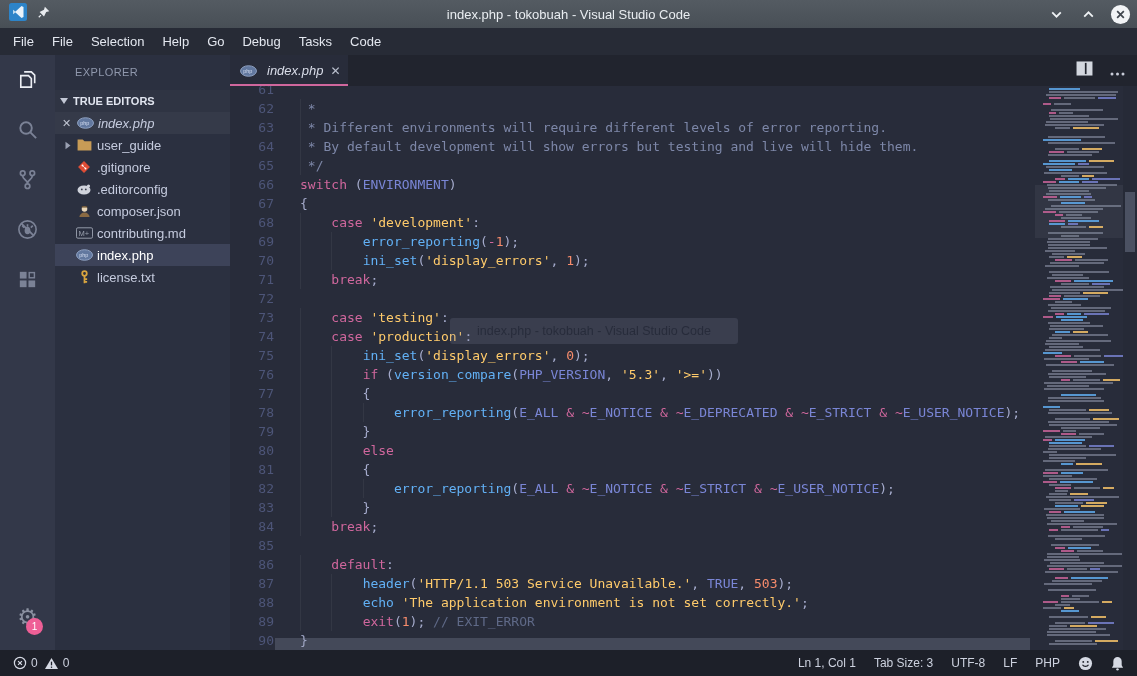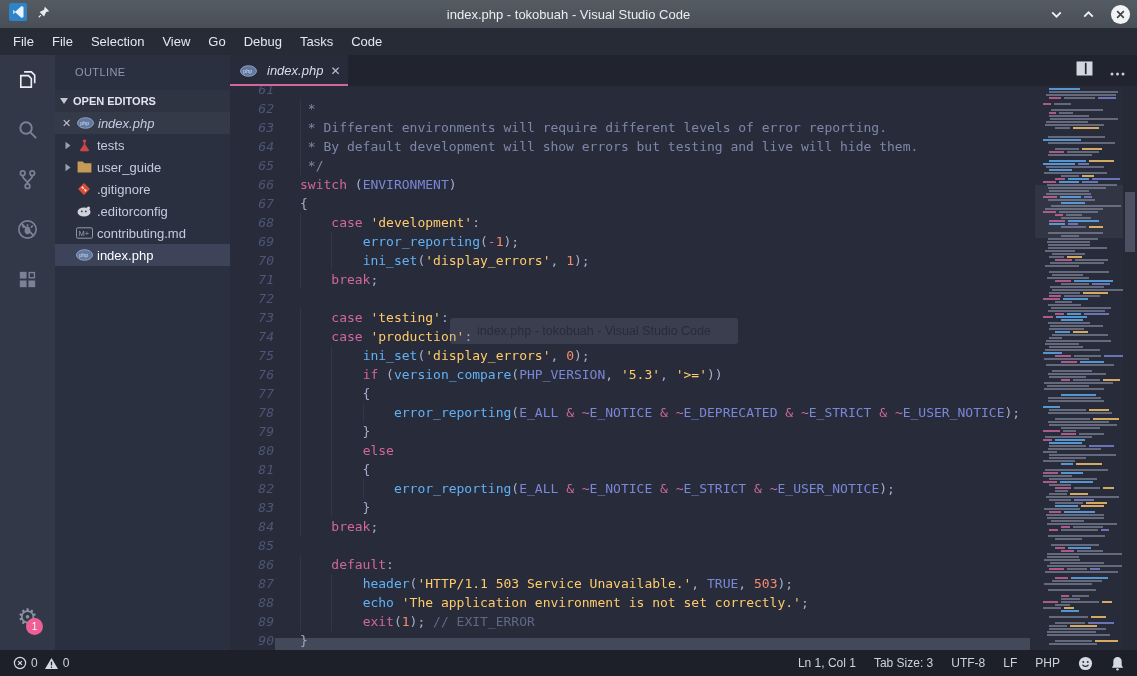--- a/index.html
+++ b/index.html
@@ -43,21 +43,21 @@
   .tab{position:absolute;left:0;top:0;width:118px;height:31px;background:#282c3a;
     display:flex;align-items:center;gap:7px;padding:0 10px;box-sizing:border-box;}
   .tab::after{content:"";position:absolute;left:0;right:0;bottom:0;height:2px;background:var(--accent);}
   .tab-label{font-size:13px;font-style:italic;color:#d8dce8;}
   .tab-close{margin-left:auto;color:#bcc2d0;font-size:12px;}
   .editor-actions{position:absolute;right:12px;top:0;height:31px;display:flex;align-items:center;gap:17px;}
   .editor{position:absolute;top:31px;left:0;right:0;bottom:0;overflow:hidden;}
   #code{position:absolute;top:-6px;left:0;width:100%;
     font-family:"DejaVu Sans Mono",monospace;font-size:13px;line-height:19px;white-space:pre;}
   .line{height:19px;position:relative;}
-  .num{display:inline-block;width:44px;text-align:right;color:var(--lnum);font-style:italic;}
+  .num{display:inline-block;width:44px;text-align:right;color:var(--lnum);}
   .ct{padding-left:26px;}
   .guide{position:absolute;top:0;bottom:0;width:1px;background:rgba(255,255,255,0.055);}
   .tk-k{color:var(--kw);} .tk-o{color:var(--kw);}
   .tk-f{color:var(--fn);} .tk-s{color:var(--str);}
   .tk-n{color:var(--num);} .tk-v{color:var(--cst);}
   .tk-c{color:var(--cmt);} .tk-c2{color:var(--cmt2);}
   .tk-p{color:var(--plain);}
   .tooltip-ghost{position:absolute;left:220px;top:232px;width:288px;height:26px;border-radius:3px;
     background:rgba(128,136,160,0.20);color:rgba(28,32,46,0.62);font-size:12.5px;
     display:flex;align-items:center;justify-content:center;}
@@ -110,21 +110,21 @@
             <path d="M7.5 7.5 L14.5 14.5 M14.5 7.5 L7.5 14.5" stroke="#40464e" stroke-width="1.8"></path>
           </svg>
         </span>
     </div>
   </div>
 
   <div class="menubar" id="menubar">
       <span class="menu-item">File</span>
       <span class="menu-item">File</span>
       <span class="menu-item">Selection</span>
-      <span class="menu-item">View</span>
+      <span class="menu-item">Help</span>
       <span class="menu-item">Go</span>
       <span class="menu-item">Debug</span>
       <span class="menu-item">Tasks</span>
       <span class="menu-item">Code</span>
     </div>
 
   <div class="activitybar">
     <div class="act-btn" style="top:3px">
         <svg width="23" height="23" viewBox="0 0 24 24">
           <g fill="none" stroke="#eceef4" stroke-width="1.7">
@@ -163,24 +163,24 @@
           <rect x="13.8" y="4.8" width="5.4" height="5.4" fill="none" stroke="#7b8296" stroke-width="1.5"></rect>
         </svg>
       </div>
     <div class="act-btn" style="bottom:12px;top:auto">
       <span class="gear">⚙</span>
       <span class="badge">1</span>
     </div>
   </div>
 
   <div class="sidebar">
-    <div class="sb-title">OUTLINE</div>
+    <div class="sb-title">EXPLORER</div>
     <div class="section-header">
       <span class="tri-down"></span>
-      <span>OPEN EDITORS</span>
+      <span>TRUE EDITORS</span>
     </div>
     <div id="open-editors">
         <div class="tree-row active-ed">
           <span class="oe-close">✕</span>
           <span class="icon-slot">
             <svg width="17" height="12" viewBox="0 0 17 12">
               <ellipse cx="8.5" cy="6" rx="8" ry="5.3" fill="#62789f" stroke="#9db0d0" stroke-width="0.8"></ellipse>
               <text x="3.2" y="8.2" font-size="5.5" fill="#d3ddf1" font-family="Liberation Sans">php</text>
             </svg>
           </span>
@@ -188,33 +188,20 @@
         </div>
       </div>
     <div id="tree">
         <div class="tree-row">
           <span class="chev-slot">
             <svg width="8" height="9" viewBox="0 0 8 9">
               <path d="M1.5 0.8 L6.5 4.5 L1.5 8.2 Z" fill="#9aa0b2"></path>
             </svg>
           </span>
           <span class="icon-slot">
-            <svg width="13" height="13" viewBox="0 0 16 16">
-              <path d="M6 1 H10 V3 L9 4 V7 L13.5 13.5 A1.2 1.2 0 0 1 12.5 15 H3.5 A1.2 1.2 0 0 1 2.5 13.5 L7 7 V4 L6 3 Z" fill="#cf4545"></path>
-            </svg>
-          </span>
-          <span>tests</span>
-        </div>
-        <div class="tree-row">
-          <span class="chev-slot">
-            <svg width="8" height="9" viewBox="0 0 8 9">
-              <path d="M1.5 0.8 L6.5 4.5 L1.5 8.2 Z" fill="#9aa0b2"></path>
-            </svg>
-          </span>
-          <span class="icon-slot">
             <svg width="15" height="12" viewBox="0 0 16 13">
               <path d="M0.5 0.5 H6 L8 2.5 H15.5 V12.5 H0.5 Z" fill="#c79b56"></path>
             </svg>
           </span>
           <span>user_guide</span>
         </div>
         <div class="tree-row">
           <span class="chev-slot"></span>
           <span class="icon-slot">
             <svg width="14" height="14" viewBox="0 0 16 16">
@@ -234,36 +221,57 @@
               <circle cx="4.8" cy="5.4" r="0.9" fill="#3a3f4d"></circle>
               <circle cx="8.8" cy="5.4" r="0.9" fill="#3a3f4d"></circle>
               <circle cx="11.5" cy="2" r="1.6" fill="#d0d3dc"></circle>
             </svg>
           </span>
           <span>.editorconfig</span>
         </div>
         <div class="tree-row">
           <span class="chev-slot"></span>
           <span class="icon-slot">
+            <svg width="13" height="13" viewBox="0 0 14 14">
+              <circle cx="7" cy="4.2" r="3" fill="#e9d6b8"></circle>
+              <path d="M1.5 13 A5.5 4.8 0 0 1 12.5 13 Z" fill="#8a6a43"></path>
+              <path d="M4 2 L10 2" stroke="#5d4527" stroke-width="1.4"></path>
+            </svg>
+          </span>
+          <span>composer.json</span>
+        </div>
+        <div class="tree-row">
+          <span class="chev-slot"></span>
+          <span class="icon-slot">
             <svg width="17" height="12" viewBox="0 0 18 12">
               <rect x="0.5" y="0.5" width="17" height="11" rx="1.5" fill="none" stroke="#9aa0ae"></rect>
               <text x="2.6" y="9" font-size="8" fill="#9aa0ae" font-family="Liberation Sans">M+</text>
             </svg>
           </span>
           <span>contributing.md</span>
         </div>
         <div class="tree-row selected">
           <span class="chev-slot"></span>
           <span class="icon-slot">
             <svg width="17" height="12" viewBox="0 0 17 12">
               <ellipse cx="8.5" cy="6" rx="8" ry="5.3" fill="#62789f" stroke="#9db0d0" stroke-width="0.8"></ellipse>
               <text x="3.2" y="8.2" font-size="5.5" fill="#d3ddf1" font-family="Liberation Sans">php</text>
             </svg>
           </span>
           <span>index.php</span>
+        </div>
+        <div class="tree-row">
+          <span class="chev-slot"></span>
+          <span class="icon-slot">
+            <svg width="11" height="14" viewBox="0 0 12 16">
+              <circle cx="6" cy="4" r="2.6" fill="none" stroke="#d9a53f" stroke-width="2"></circle>
+              <path d="M6 6.6 V15 M6 10.5 H9 M6 13.5 H9" stroke="#d9a53f" stroke-width="2"></path>
+            </svg>
+          </span>
+          <span>license.txt</span>
         </div>
       </div>
   </div>
 
   <div class="editorgroup">
     <div class="tabbar">
       <div class="tab">
         <span class="icon-slot">
             <svg width="17" height="12" viewBox="0 0 17 12">
               <ellipse cx="8.5" cy="6" rx="8" ry="5.3" fill="#62789f" stroke="#9db0d0" stroke-width="0.8"></ellipse>

